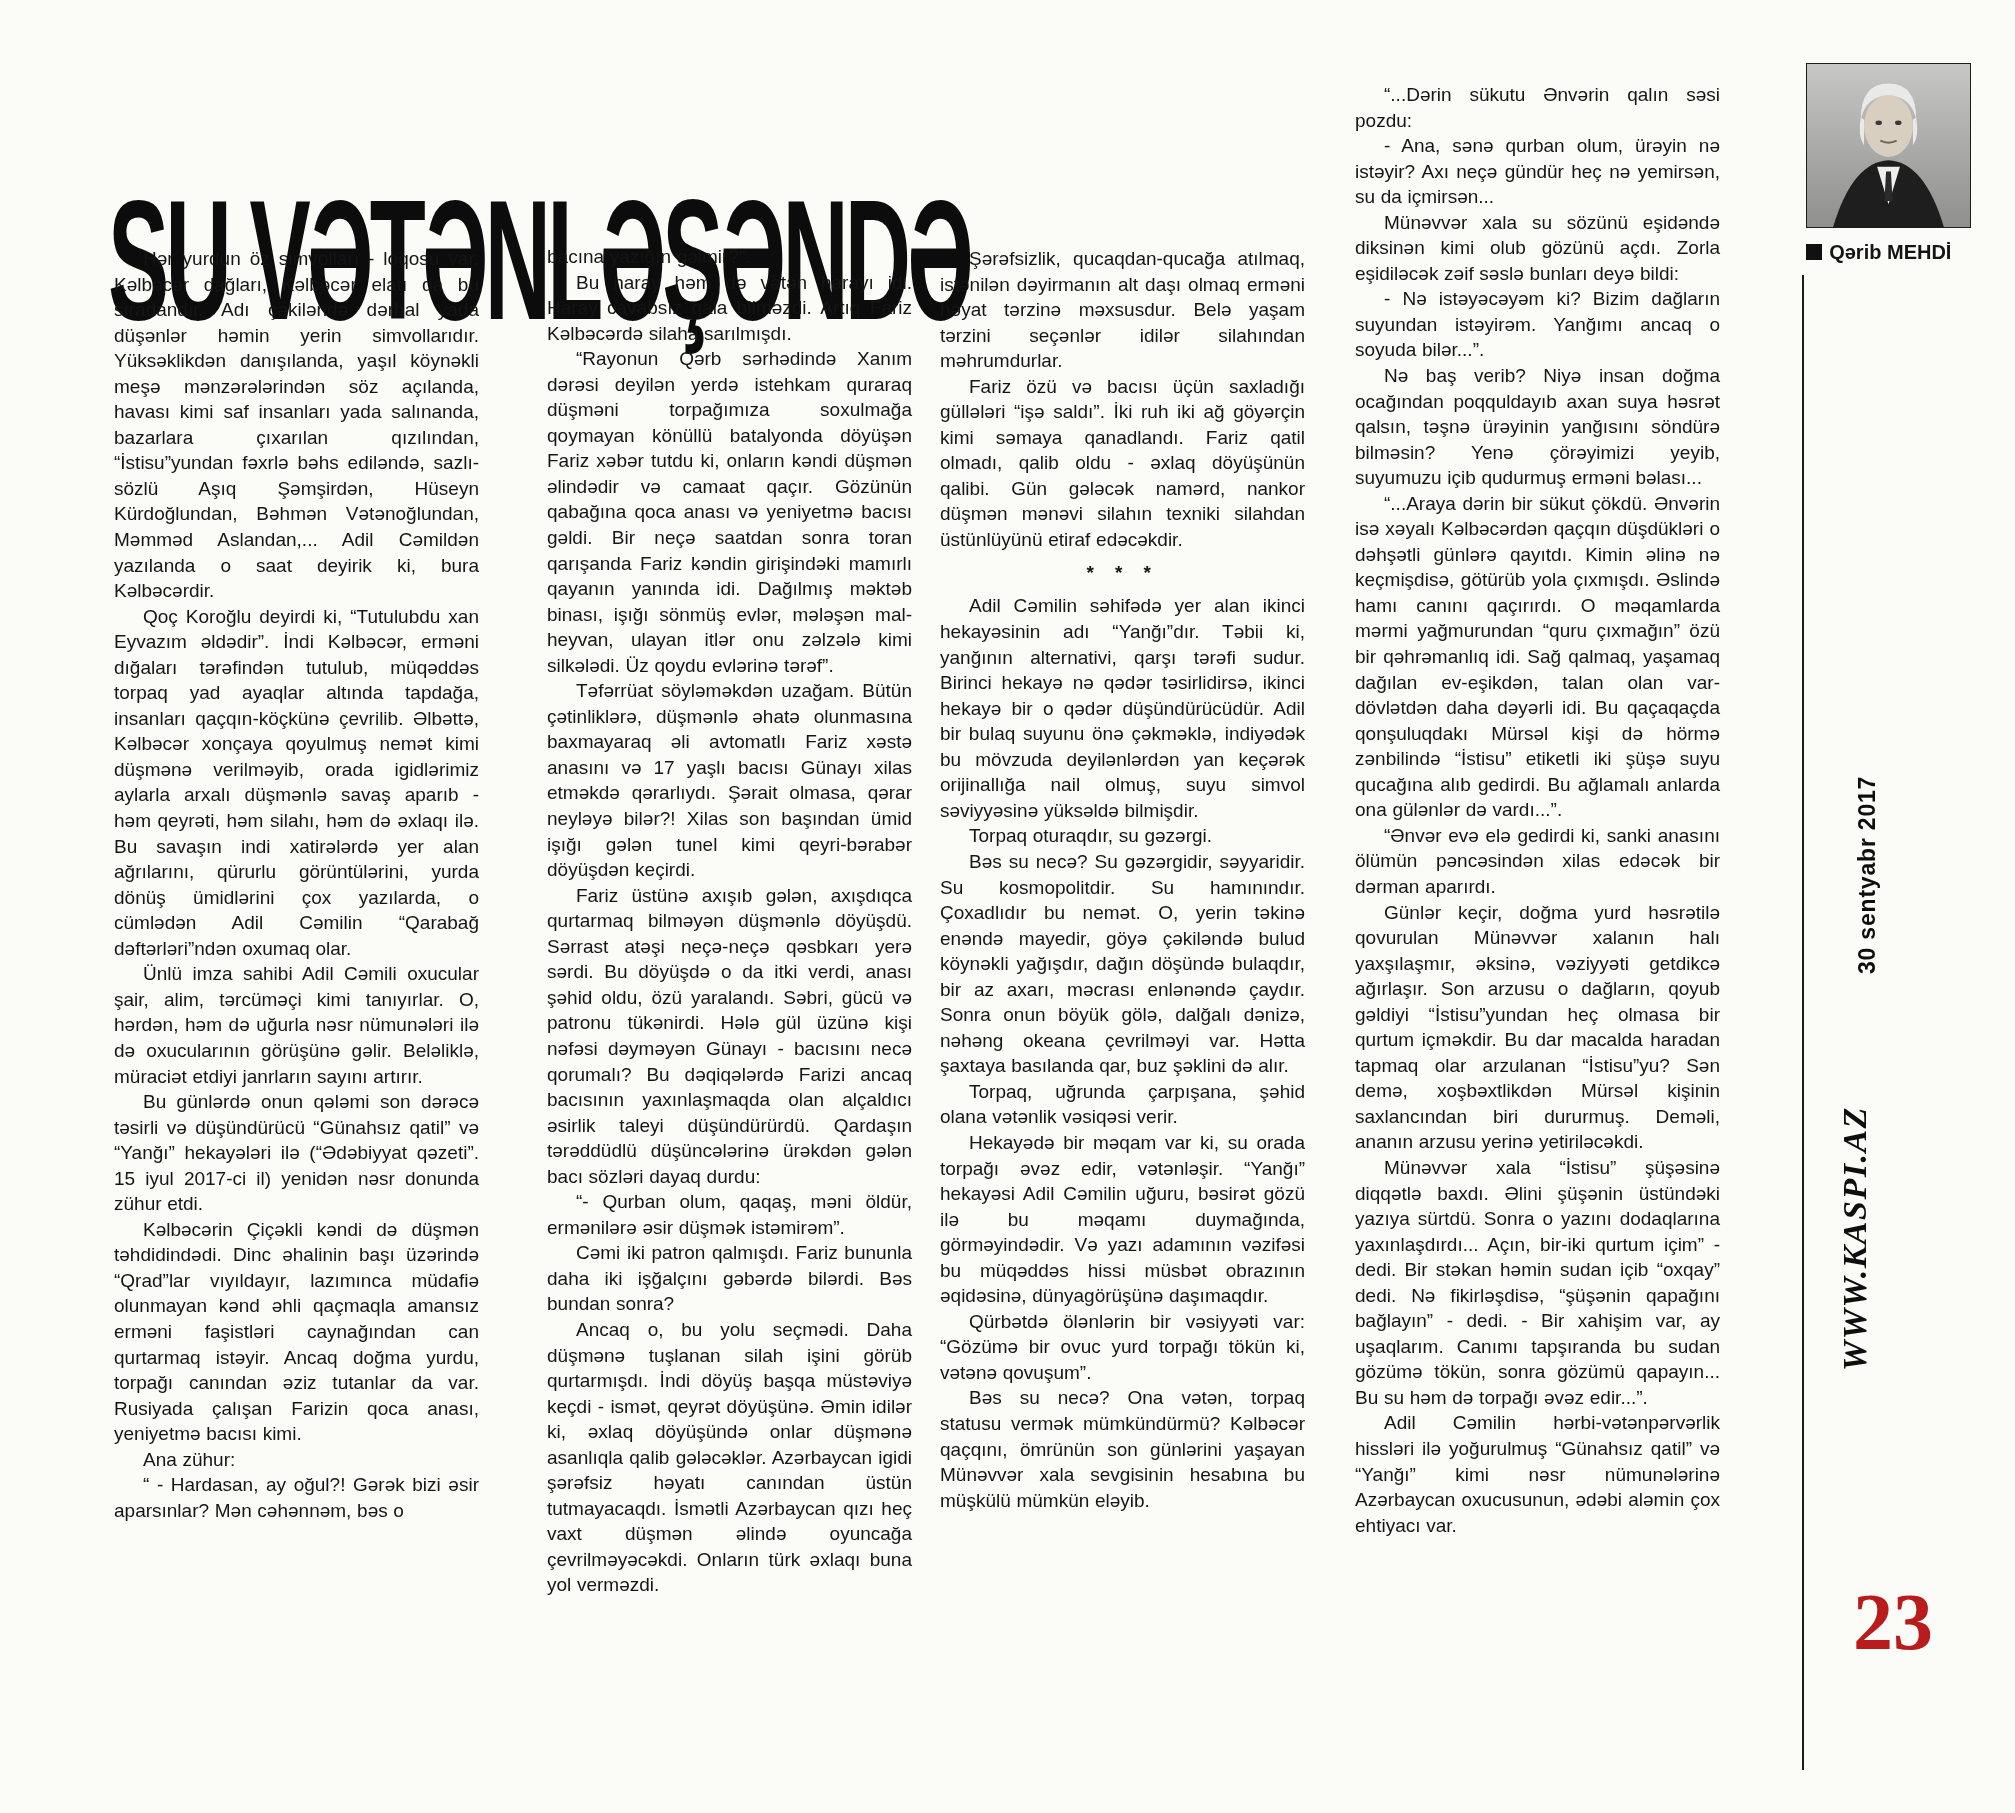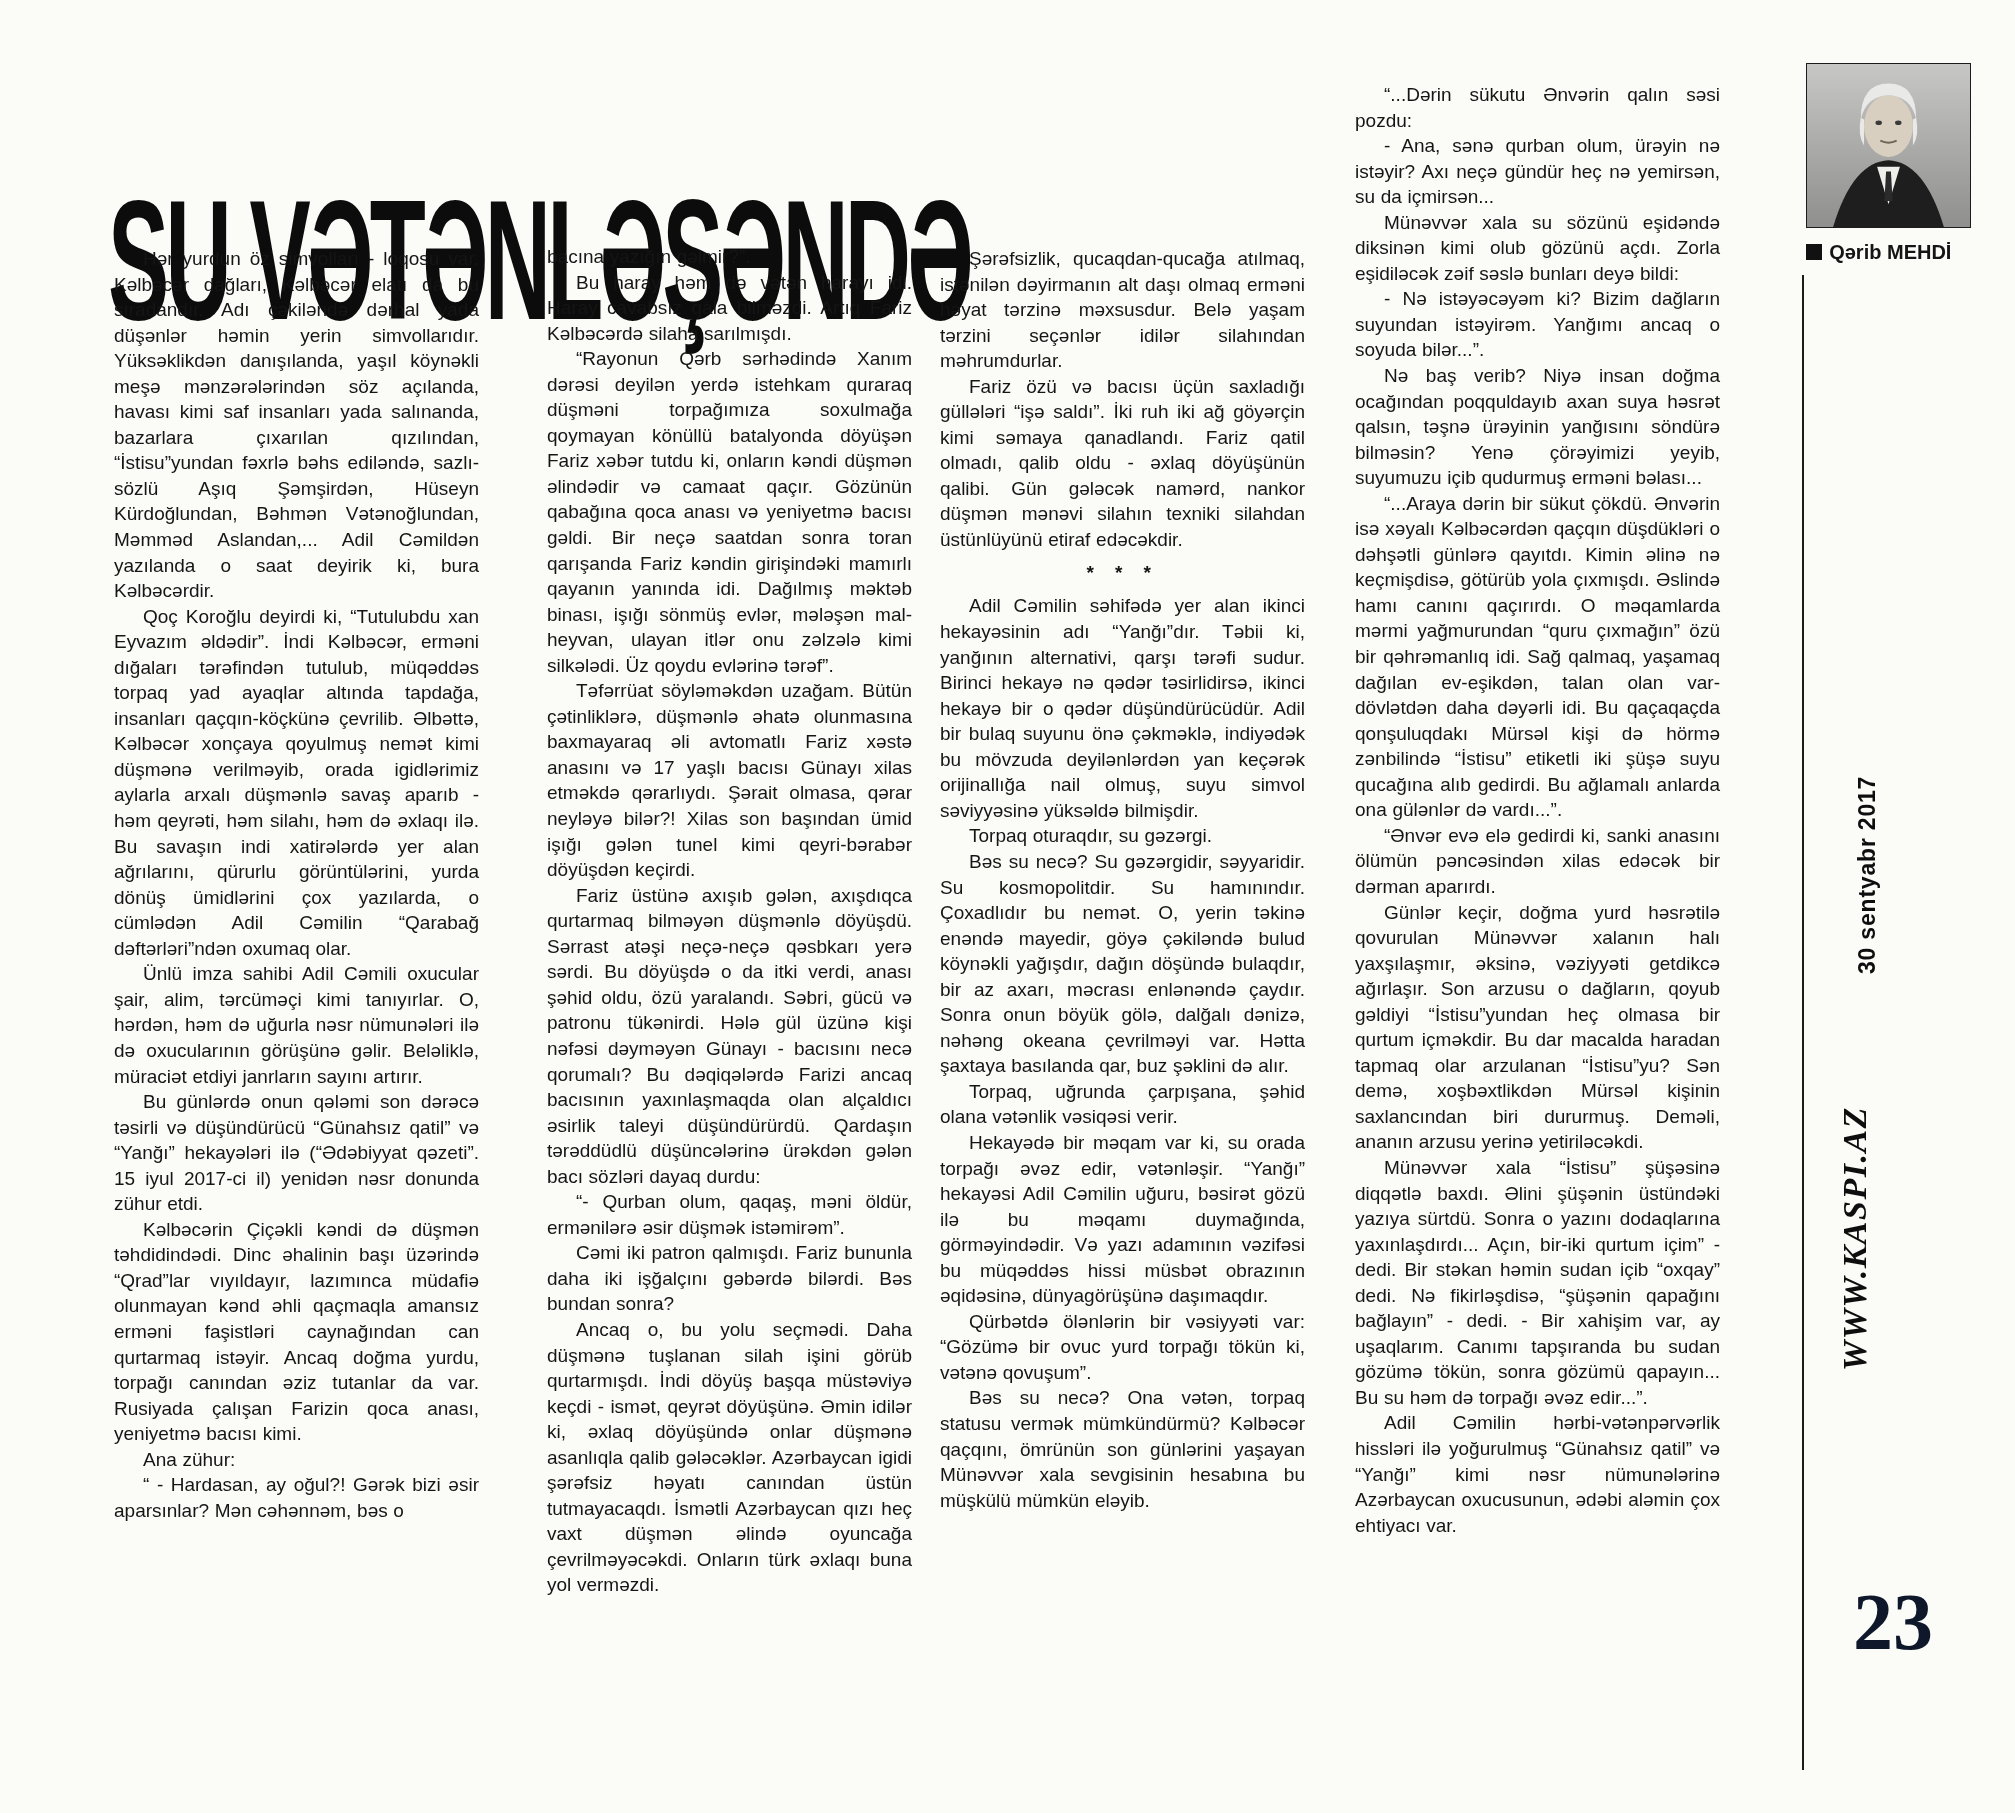--- a/index.html
+++ b/index.html
@@ -41,21 +41,21 @@
     position:absolute; left:1802px; top:275px; width:2.3px; height:1495px; background:#1b1b1b;
   }
   .vtext{
     position:absolute; writing-mode:vertical-rl; transform:rotate(180deg);
     white-space:nowrap; color:#0e0e0e;
   }
   .side-date{left:1854px; top:719px; height:255px; font-size:23px; font-weight:bold; letter-spacing:0.8px;}
   .side-site{left:1836px; top:984px; height:387px; font-size:34px; font-weight:bold; font-style:italic; letter-spacing:1.5px; font-family:"Liberation Serif", serif;}
   .page-number{
     position:absolute; left:1853px; top:1577px;
-    font-family:"Liberation Serif", serif; font-size:80px; font-weight:bold; color:#0f172a;
+    font-family:"Liberation Serif", serif; font-size:80px; font-weight:bold; color:#b91c1c;
   }
 </style>
 </head>
 <body>
 
 <div class="page">
 
   <h1 class="headline">SU VƏTƏNLƏŞƏNDƏ</h1>
 
   <div class="col col-1">

